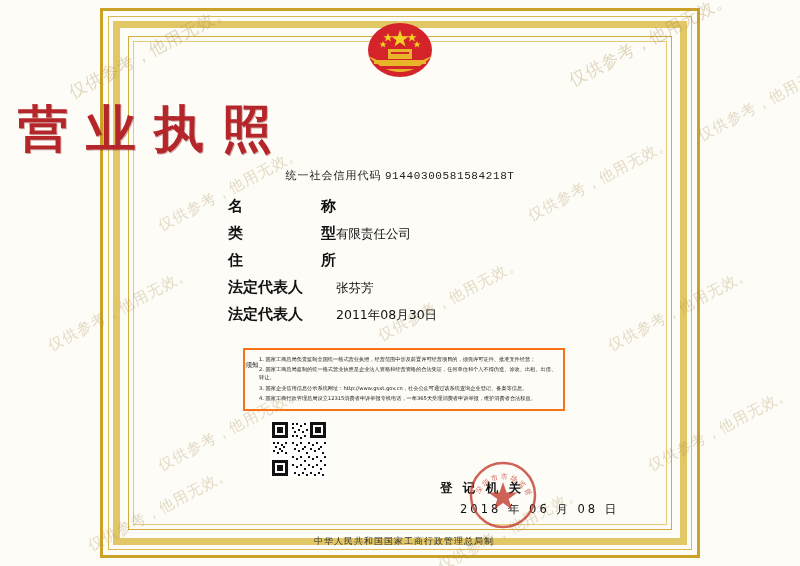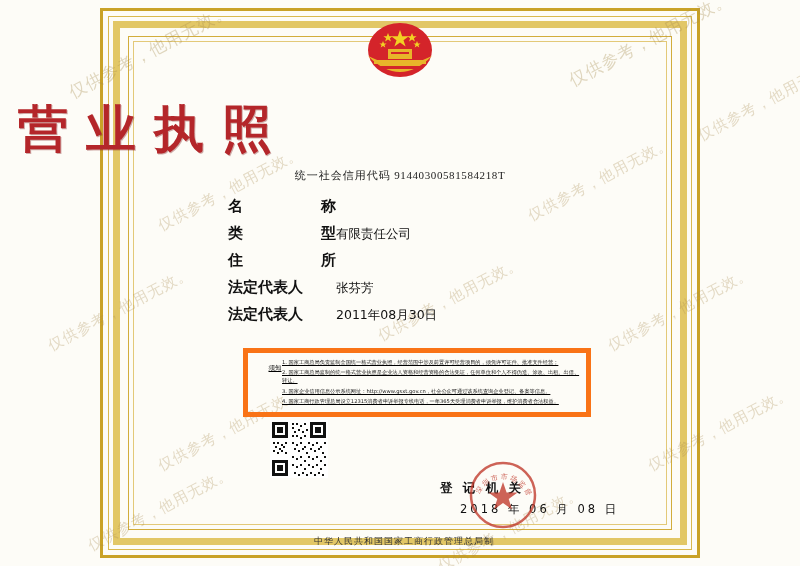--- a/index.html
+++ b/index.html
@@ -89,21 +89,21 @@
   .credit{
     position:absolute;
     top:168px;left:0;right:0;
     text-align:center;
     font-size:11px;
     color:#222;
     letter-spacing:.4px;
     z-index:5;
   }
   .credit .label{letter-spacing:1px;margin-top:28px;}
-  .credit .code{font-family:Liberation Serif, serif;letter-spacing:.6px;}
+  .credit .code{font-family:Liberation Mono, monospace;letter-spacing:.6px;}
 
   
   .fields{
     position:absolute;
     left:228px;top:196px;width:420px;
     z-index:5;
   }
   .row{
     display:flex;
     align-items:flex-start;
@@ -128,26 +128,25 @@
     padding-top:2px;
     font-family:"DejaVu Sans", sans-serif;
   }
   .row.addr .val{max-width:300px;}
 
   
   .notice{
     position:absolute;
     left:243px;top:348px;
     width:312px;
-    border:5px solid #f97316;
-    padding:5px 6px 5px 20px;
+    border:2px solid #f97316;
+    padding:5px 6px 5px 0;
     display:flex;
     z-index:5;
     background:transparent;
-    text-decoration:underline;
   }
   .notice-title{
     width:14px;
     flex:0 0 14px;
     font-size:6.5px;
     line-height:9px;
     text-align:center;
     color:#111;
     font-family:"DejaVu Sans", sans-serif;
     padding-top:6px;

